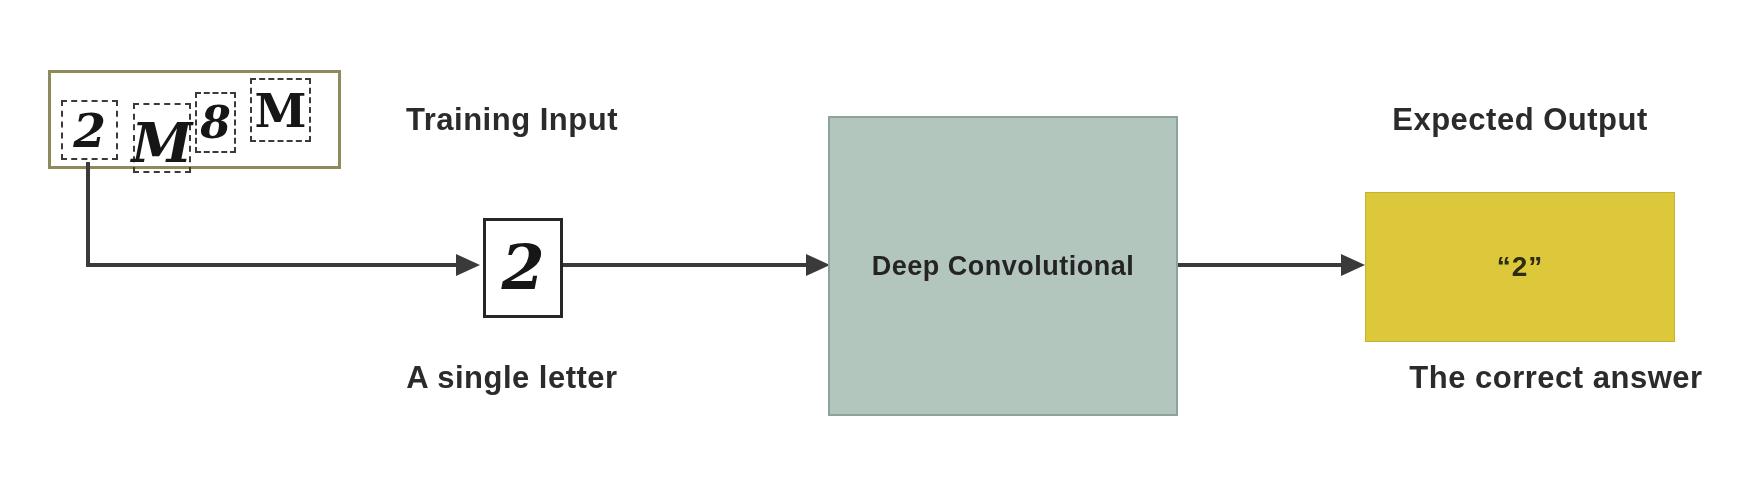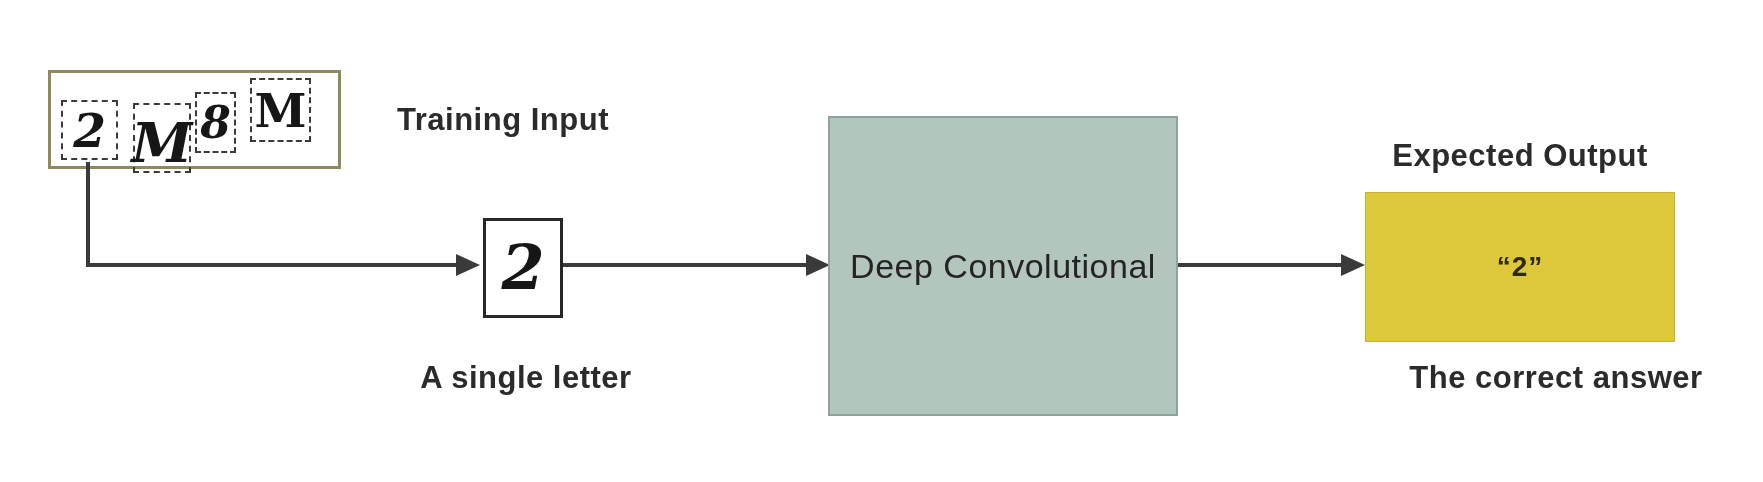--- a/index.html
+++ b/index.html
@@ -92,22 +92,22 @@
     width: 350px; height: 300px;
     background: #b2c6be;
     border: 2px solid #8da49c;
     display: flex;
     flex-direction: column;
     align-items: center;
     justify-content: center;
     gap: 10px;
   }
   .network-box div {
-    font-size: 34px;
-    font-weight: normal;
+    font-size: 27px;
+    font-weight: bold;
     color: #242424;
     line-height: 1.2;
     letter-spacing: 0.5px;
   }
 
   
   .output-box {
     position: absolute;
     left: 1365px; top: 192px;
     width: 310px; height: 150px;
@@ -137,23 +137,23 @@
       <span>M</span>
     </div>
     <div class="char-box cb3">
       <span>8</span>
     </div>
     <div class="char-box cb4">
       <span>M</span>
     </div>
   </div>
 
-  <div class="lbl" style="left:343px; top:102px;">Training Input</div>
-  <div class="lbl" style="left:366px; top:360px;">A single letter</div>
-  <div class="lbl" style="left:1360px; top:102px;margin-top:36px;">Expected Output</div>
+  <div class="lbl" style="left:352px; top:102px;">Training Input</div>
+  <div class="lbl" style="left:352px; top:360px;">A single letter</div>
+  <div class="lbl" style="left:1360px; top:102px;">Expected Output</div>
   <div class="lbl" style="left:1396px; top:360px;">The correct answer</div>
 
   <div class="line" style="left:86px; top:162px; width:4px; height:105px;"></div>
   <div class="line" style="left:86px; top:263px; width:372px; height:4px;"></div>
   <div class="arrow-head" style="left:456px; top:254px;"></div>
 
   <div class="letter-box">
     <span>2</span>
   </div>
 

